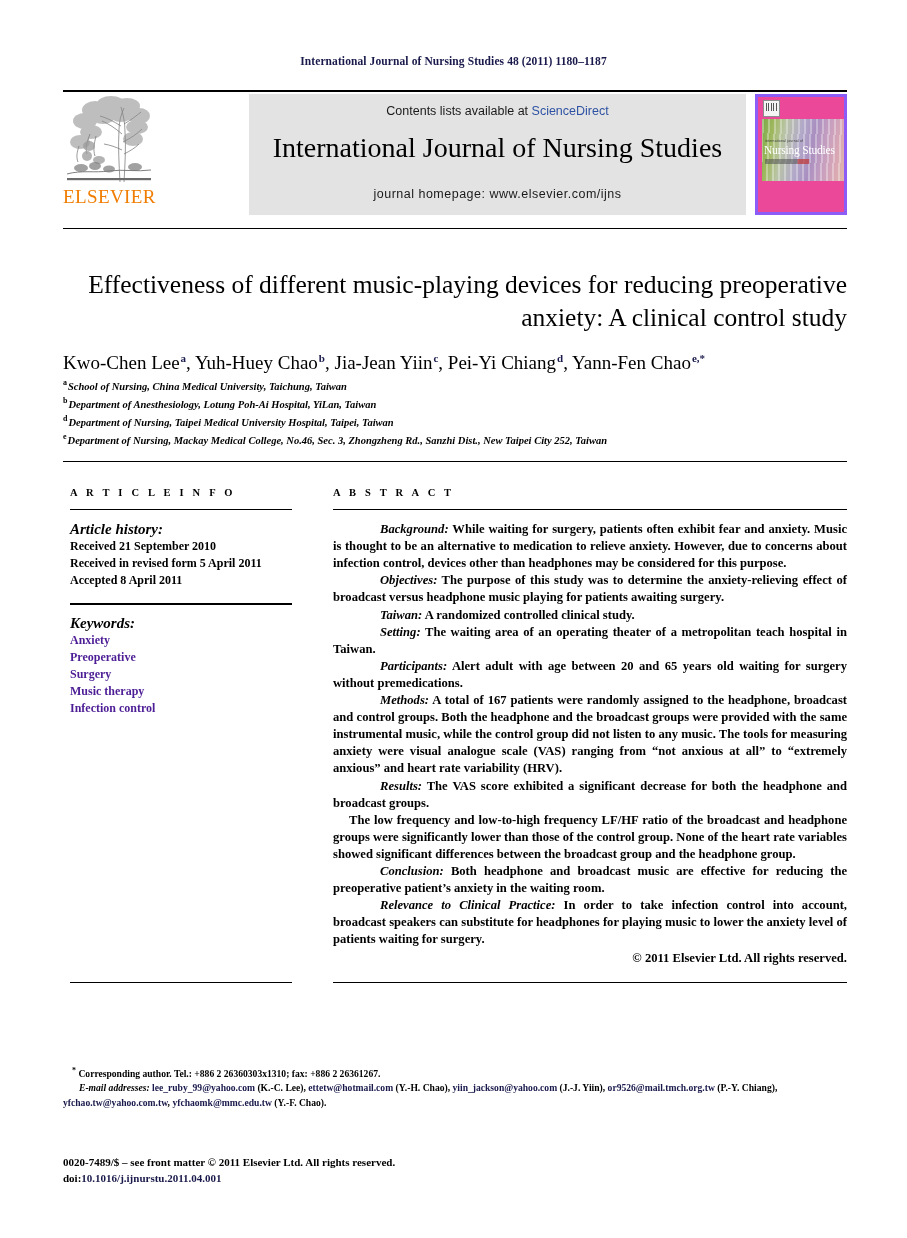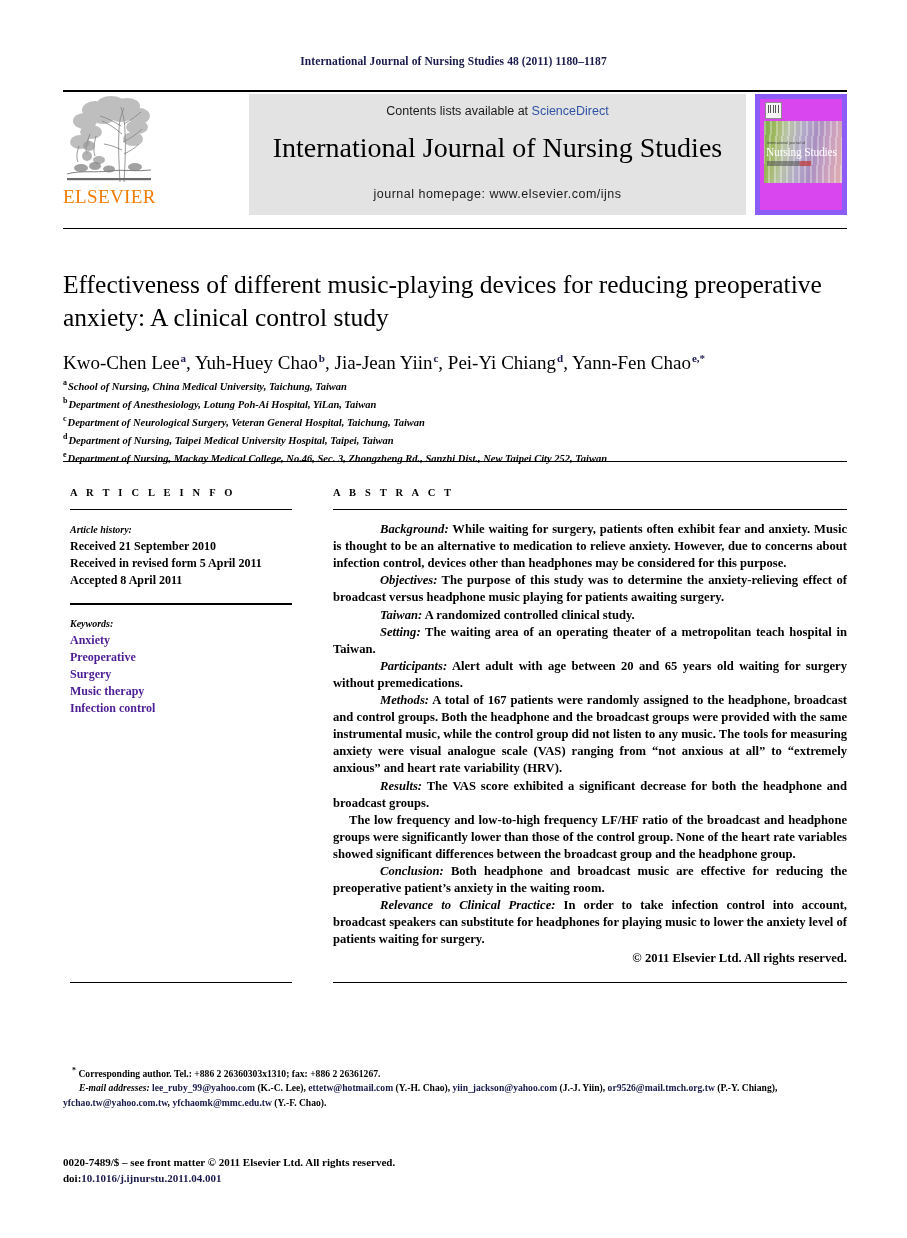--- a/index.html
+++ b/index.html
@@ -120,22 +120,22 @@
     letter-spacing: 0.5px;
     color: #1a1a1a;
   }
 
   
   .cover-thumb {
     position: absolute;
     left: 692px; top: 4px;
     width: 92px;
     height: 121px;
-    background: #d946ef;
-    border: 5px solid #8b5cf6;
+    background: #ec4899;
+    border: 3px solid #8b5cf6;
     box-sizing: border-box;
     overflow: hidden;
   }
   .cover-elsevier-mark {
     position: absolute;
     left: 5px; top: 3px;
     width: 17px;
     height: 17px;
     border: 1px solid #8d8d8d;
     background: #f4f4f4;
@@ -193,20 +193,21 @@
     left: 63px; top: 268px;
     width: 784px;
   }
   .article-title {
     font-family: "Liberation Serif", serif;
     font-size: 25.5px;
     line-height: 33px;
     color: #000;
     margin: 0;
     font-weight: normal;
+    text-align: right;
   }
   .authors {
     margin-top: 12px;
     font-family: "Liberation Serif", serif;
     font-size: 19px;
     line-height: 24px;
     color: #000;
   }
   .authors sup {
     font-size: 11px;
@@ -271,21 +272,21 @@
   }
   .rule-thick {
     height: 2px;
     background: #000;
     margin: 14px 0 10px 0;
   }
   .info-label {
     font-family: "Liberation Serif", serif;
     font-style: italic;
     font-weight: bold;
-    font-size: 10px;
+    font-size: 15px;
     line-height: 17px;
     color: #000;
   }
   .info-line {
     font-family: "Liberation Serif", serif;
     font-weight: bold;
     font-size: 12px;
     line-height: 17px;
     color: #000;
   }
@@ -455,21 +456,20 @@
   </div>
 
   <div class="title-block">
     <h1 class="article-title">Effectiveness of different music-playing devices for reducing preoperative anxiety: A clinical control study</h1>
     <div class="authors"><span>Kwo-Chen Lee</span><sup>a</sup>, <span>Yuh-Huey Chao</span><sup>b</sup>, <span>Jia-Jean Yiin</span><sup>c</sup>, <span>Pei-Yi Chiang</span><sup>d</sup>, <span>Yann-Fen Chao</span><sup>e,*</sup></div>
   </div>
 
   <div class="affiliations">
       <div class="affil"><sup>a</sup><span>School of Nursing, China Medical University, Taichung, Taiwan</span></div>
       <div class="affil"><sup>b</sup><span>Department of Anesthesiology, Lotung Poh-Ai Hospital, YiLan, Taiwan</span></div>
-      <div class="affil"><sup>c</sup><span>Department of Neurological Surgery, Veteran General Hospital, Taichung, Taiwan</span></div>
       <div class="affil"><sup>d</sup><span>Department of Nursing, Taipei Medical University Hospital, Taipei, Taiwan</span></div>
       <div class="affil"><sup>e</sup><span>Department of Nursing, Mackay Medical College, No.46, Sec. 3, Zhongzheng Rd., Sanzhi Dist., New Taipei City 252, Taiwan</span></div>
     </div>
 
   <div class="rule-main"></div>
 
   <div class="col-left">
     <div class="sec-head">A R T I C L E  I N F O</div>
     <div class="rule-thin"></div>
     <div class="info-label">Article history:</div>

